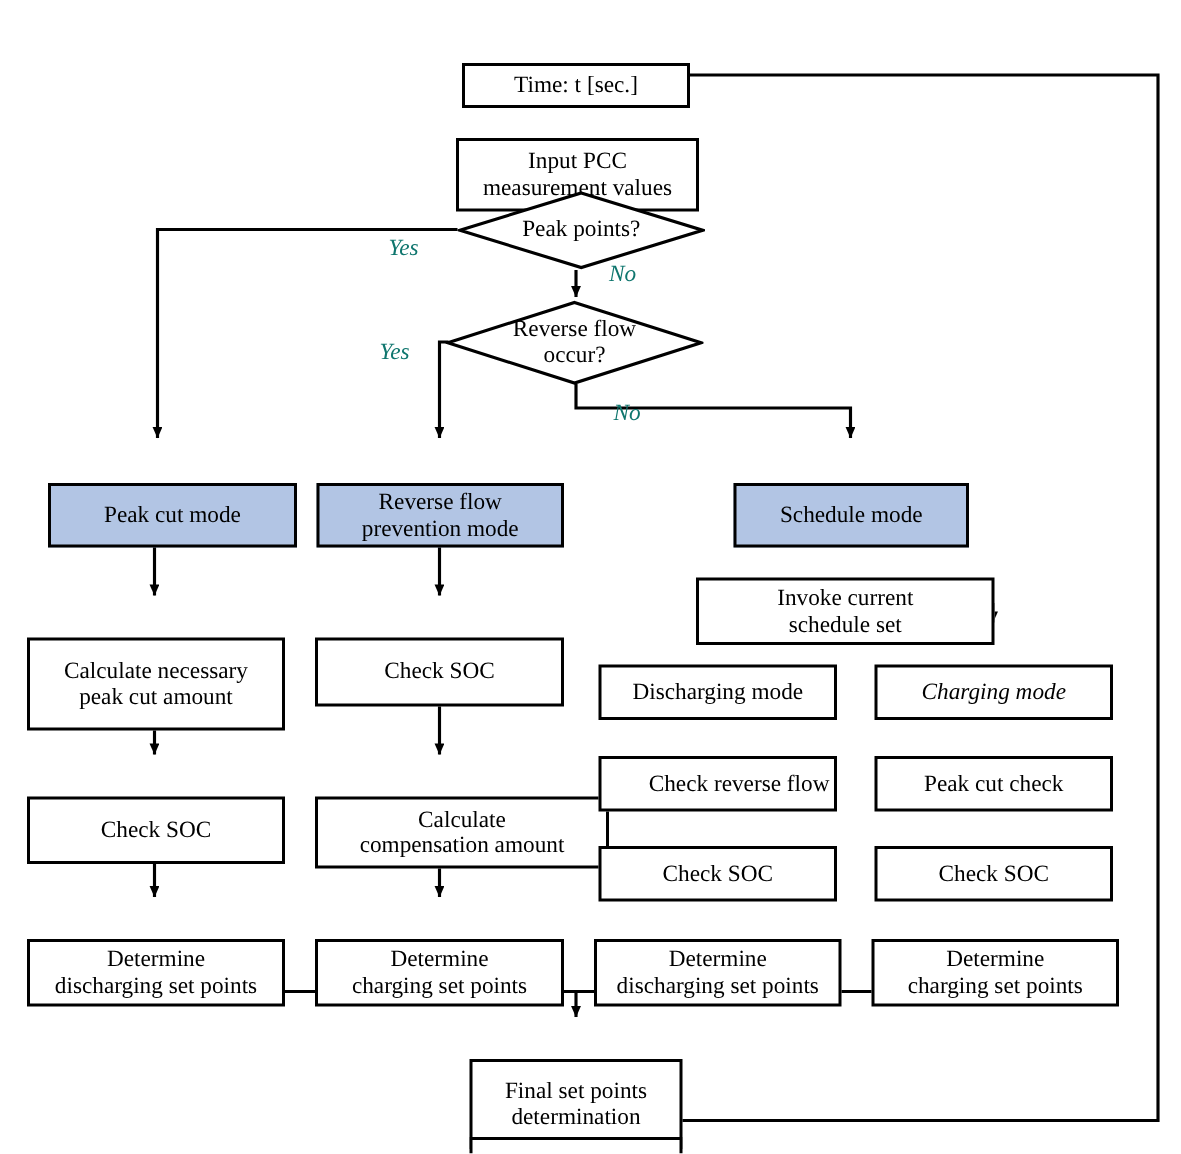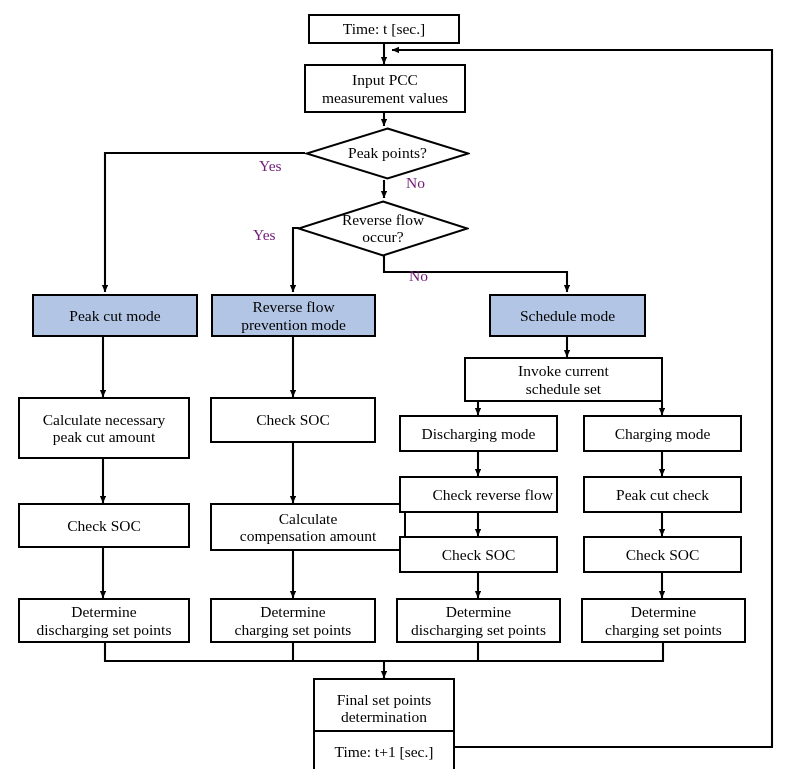--- a/index.html
+++ b/index.html
@@ -29,20 +29,21 @@
     border: 2px solid #000000;
     background: #ffffff;
     display: flex;
     align-items: center;
     justify-content: center;
     text-align: center;
     line-height: 1.12;
     color: #000000;
     font-size: 15.5px;
     padding: 0 3px;
+    margin-top: 28px;
   }
   .node.blue {
     background: #b2c5e4;
   }
   .node .txt {
     display: block;
     width: 100%;
     white-space: pre-line;
   }
   .diamond {
@@ -59,22 +60,23 @@
     justify-content: center;
     text-align: center;
     font-size: 15.5px;
     color: #000000;
     line-height: 1.05;
     white-space: pre-line;
   }
   .edge-label {
     position: absolute;
     font-size: 15.5px;
-    color: #701a75;
+    color: #0f766e;
     white-space: nowrap;
+    font-style: italic;
   }
 </style>
 </head>
 <body>
 
 <div id="canvas">
 
   <svg class="edges" viewBox="0 0 787 769">
     <defs>
       <marker id="arrow" markerWidth="9" markerHeight="9" refX="7.4" refY="3.3" orient="auto" markerUnits="userSpaceOnUse">
@@ -217,21 +219,21 @@
 
   <div class="node" style="left:399px; top:536px; width:159px; height:37px;">
     <span class="txt">Check SOC</span>
   </div>
 
   <div class="node" style="left:396px; top:598px; width:165px; height:45px;">
     <span class="txt">Determine
 discharging set points</span>
   </div>
 
-  <div class="node" style="left:583px; top:415px; width:159px; height:37px;">
+  <div class="node" style="left:583px; top:415px; width:159px; height:37px;font-style:italic;">
     <span class="txt">Charging mode</span>
   </div>
 
   <div class="node" style="left:583px; top:476px; width:159px; height:37px;">
     <span class="txt">Peak cut check</span>
   </div>
 
   <div class="node" style="left:583px; top:536px; width:159px; height:37px;">
     <span class="txt">Check SOC</span>
   </div>

